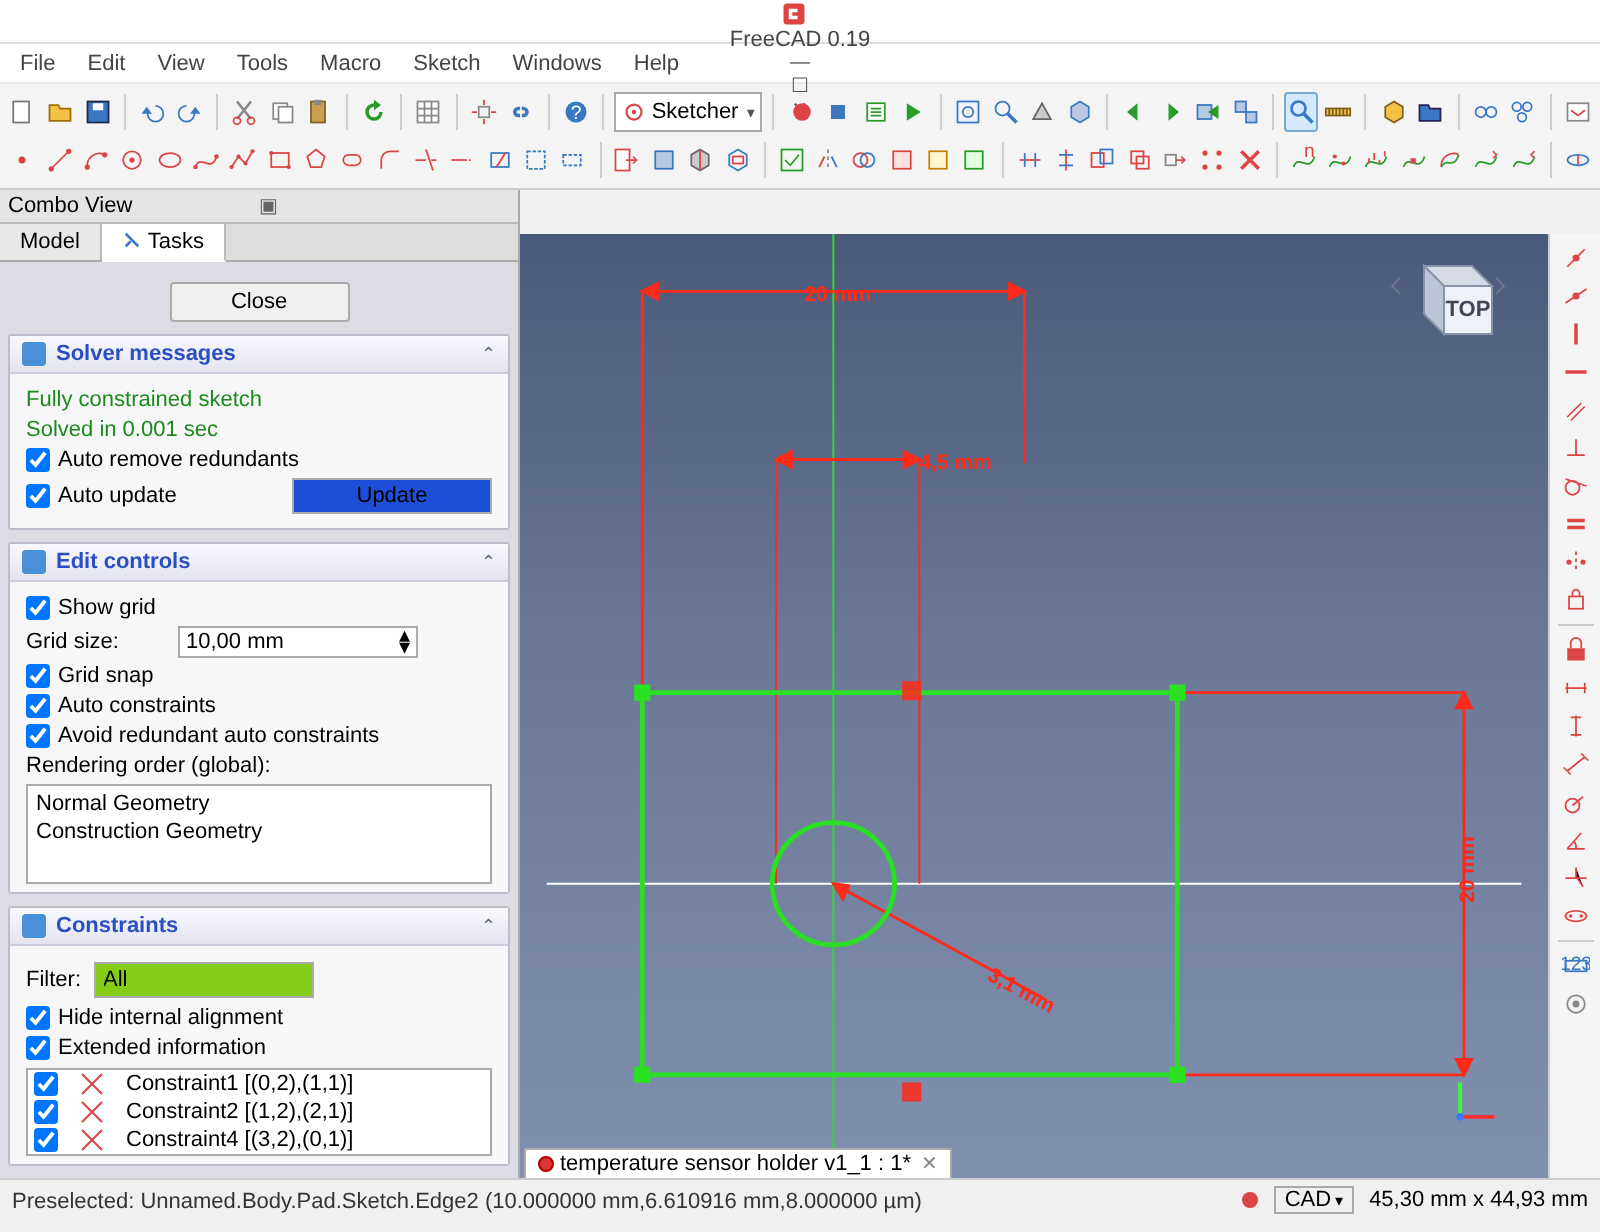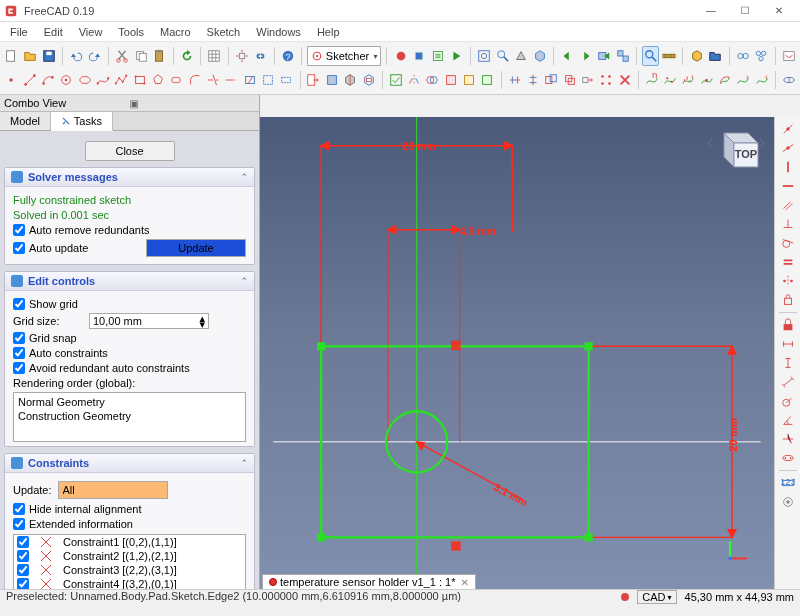--- a/index.html
+++ b/index.html
@@ -1,19 +1,19 @@
 <!DOCTYPE html>
 <html><head>
 <meta charset="utf-8">
 <style>
   * { box-sizing: border-box; margin: 0; padding: 0; font-family: "Segoe UI", Tahoma, sans-serif; font-size: 11px; }
   body { width: 800px; height: 616px; background: #f0f0f0; overflow: hidden; position: relative; }
 
   
-  .titlebar { height: 22px; background: #fff; display: flex; align-items: center; padding: 0 4px; border-bottom: 1px solid #ddd; }
+  .titlebar { height: 22px; background: #fff; display: flex; align-items: center; padding: 0 4px; border-bottom: 1px solid #ddd; flex-direction: column; }
   .titlebar .app-icon { width: 14px; height: 14px; margin-right: 6px; display:inline-block; }
   .titlebar .title { flex: 1; color: #444; }
   .titlebar .winbtn { width: 34px; height: 22px; display:flex; align-items:center; justify-content:center; font-size:10px; color:#555;}
 
   
   .menubar { height: 20px; background: #fff; display: flex; align-items: center; padding: 0 4px; gap: 4px; border-bottom:1px solid #e5e5e5;}
   .menubar span { padding: 2px 6px; color:#444;}
 
   
   .toolbars { background: #f4f4f4; border-bottom: 1px solid #ccc; padding: 2px 3px; }
@@ -47,42 +47,42 @@
   .panel-body{padding:4px 8px;background:#f7f7fa;}
   .panel-body .line{margin:3px 0;display:flex;align-items:center;gap:4px;}
   .panel-body label{display:flex;align-items:center;gap:4px;}
   .green{color:#1a8a1a;}
   .upd-btn{margin-left:auto;width:100px;height:18px;border:1px solid #aaa;background:#1d4ed8;}
   .num-edit{border:1px solid #aaa;background:#fff;padding:1px 3px;width:120px;display:flex;align-items:center;}
   .num-edit .spinner{margin-left:auto;display:flex;flex-direction:column;font-size:7px;line-height:6px;}
   .order-box{border:1px solid #aaa;background:#fff;padding:2px 4px;height:50px;width:100%;}
   .order-box div{line-height:14px;}
   .filter-row{display:flex;align-items:center;gap:6px;margin:4px 0;}
-  .filter-row select{border:1px solid #aaa;background:#fdba74;height:18px;padding:0 18px 0 4px;appearance:none;width:110px;}
+  .filter-row select{border:1px solid #aaa;background:#84cc16;height:18px;padding:0 18px 0 4px;appearance:none;width:110px;}
   .constraint-list{border:1px solid #aaa;background:#fff;max-height:110px;overflow:auto;margin-top:4px;}
   .constraint-list .item{display:flex;align-items:center;gap:11px;padding:1px 3px;}
   .constraint-list .item .cicon{width:12px;height:12px;display:inline-block;}
 
   
   .viewport-wrap{flex:1;position:relative;display:flex;margin-top:22px;}
   .viewport{flex:1;background:linear-gradient(#4b5a7a 0%,#6b7896 45%,#8290b0 100%);position:relative;overflow:hidden;}
   .vp-svg{position:absolute;inset:0;width:100%;height:100%;}
-  .navcube{position:absolute;top:8px;right:8px;width:60px;height:54px;text-align:center;}
+  .navcube{position:absolute;top:8px;right:20px;width:60px;height:54px;text-align:center;}
   .tab-bottom{position:absolute;bottom:0;left:2px;display:flex;align-items:center;gap:2px;}
   .tab-bottom .doc-tab{background:#fff;border:1px solid #aaa;border-bottom:none;padding:1px 6px;display:flex;align-items:center;gap:3px;}
   .tab-bottom .doc-tab .reddot{width:8px;height:8px;background:#d33;border-radius:50%;display:inline-block;border:1px solid #a00;}
   .tab-bottom .doc-tab .closex{color:#888;font-size:10px;margin-left:2px;}
 
   
   .rightbar{width:26px;background:#f4f4f4;border-left:1px solid #ccc;display:flex;flex-direction:column;align-items:center;padding:3px 0;gap:1px;overflow:hidden;}
   .rightbar .tbtn{width:20px;height:18px;}
   .rightbar .tbtn svg{width:14px;height:14px;}
 
   
-  .statusbar{height:18px;background:#f0f0f0;border-top:1px solid #ccc;display:flex;align-items:flex-start;padding:0 6px;gap:10px;}
+  .statusbar{height:18px;background:#f0f0f0;border-top:1px solid #ccc;display:flex;align-items:flex-end;padding:0 6px;gap:10px;}
   .statusbar .seltext{flex:1;color:#333;font-size:11px;white-space:nowrap;overflow:hidden;}
   .status-right{margin-left:auto;display:flex;align-items:center;gap:8px;}
   .status-right .cad{border:1px solid #aaa;padding:0 4px;display:flex;align-items:center;gap:2px;}
   .small-dot{width:8px;height:8px;border-radius:50%;display:inline-block;}
 
   input[type=checkbox]{width:12px;height:12px;}
 </style>
 </head>
 <body>
 
@@ -666,21 +666,21 @@
       </div>
 
       <div class="panel">
         <div class="panel-hdr">
           <span class="picon"></span>
           <span class="ptitle">Constraints</span>
           <span class="chev">⌃</span>
         </div>
         <div class="panel-body">
           <div class="filter-row">
-            <span>Update:</span>
+            <span>Filter:</span>
             <select><option>All</option></select>
           </div>
           <div class="line">
               <label>
                 <input type="checkbox" checked="" style="">
                 <span>Hide internal alignment</span>
               </label>
             </div>
           <div class="line">
               <label>
@@ -695,27 +695,20 @@
                     <path d="M1 1l10 10M11 1L1 11" stroke="#d44"></path>
                   </svg></span>
                 <span>Constraint1 [(0,2),(1,1)]</span>
               </div>
             <div class="item">
                 <input type="checkbox" checked="" style="">
                 <span class="cicon"><svg viewBox="0 0 12 12">
                     <path d="M1 1l10 10M11 1L1 11" stroke="#d44"></path>
                   </svg></span>
                 <span>Constraint2 [(1,2),(2,1)]</span>
-              </div>
-            <div class="item">
-                <input type="checkbox" checked="" style="">
-                <span class="cicon"><svg viewBox="0 0 12 12">
-                    <path d="M1 1l10 10M11 1L1 11" stroke="#d44"></path>
-                  </svg></span>
-                <span>Constraint3 [(2,2),(3,1)]</span>
               </div>
             <div class="item">
                 <input type="checkbox" checked="" style="">
                 <span class="cicon"><svg viewBox="0 0 12 12">
                     <path d="M1 1l10 10M11 1L1 11" stroke="#d44"></path>
                   </svg></span>
                 <span>Constraint4 [(3,2),(0,1)]</span>
               </div>
 
           </div>

